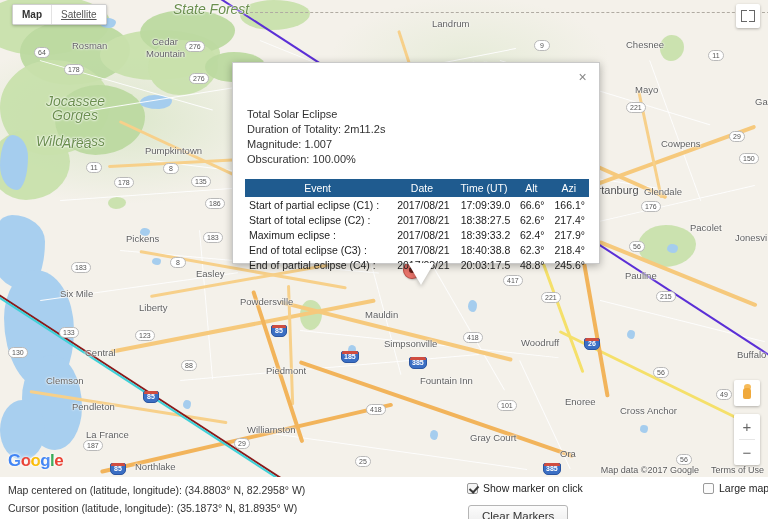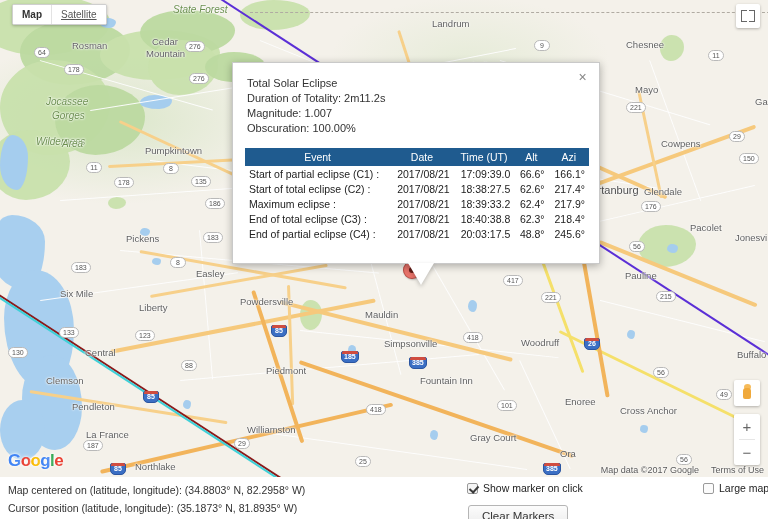--- a/index.html
+++ b/index.html
@@ -79,21 +79,21 @@
     background:#d04c3f; border-radius:2px 2px 0 0;
   }
 
   
   .lbl {
     position:absolute; color:#5f5f5f; font-size:9.5px;
     white-space:nowrap; text-shadow:0 0 2px #fff, 0 0 3px #fff, 0 0 1px #fff;
     font-family:"Liberation Sans", sans-serif;
   }
   .lbl.big { font-size:11px; color:#4e4e4e; }
-  .lbl.park { color:#6b8f4e; font-style:italic; font-size:10px; line-height:11.5px; text-align:center; }
+  .lbl.park { color:#6b8f4e; font-style:italic; font-size:14px; line-height:11.5px; text-align:center; }
 
   
   .county-border {
     position:absolute; border-top:1px dashed #b0aba2; transform-origin:0 0;
   }
 
   
   #maptype {
     position:absolute; left:12px; top:4px; display:flex;
     background:#fff; border:1px solid #cfcfcf; border-radius:2px;
@@ -190,21 +190,21 @@
     border-top:22px solid #fff;
     filter: drop-shadow(0 2px 2px rgba(0,0,0,.22));
   }
   #iw-close {
     position:absolute; right:9px; top:7px; width:15px; height:15px;
     color:#888; font-size:14px; line-height:15px; text-align:center;
     cursor:pointer; font-family:"Liberation Sans", sans-serif;
   }
   .iw-top { display:flex; padding:13px 14px 0 14px; }
   .iw-col-left { width:130px; }
-  .iw-col-right { flex:1; }
+  .iw-col-right { flex:1;margin-top:31px; }
   .iw-line {
     font-size:11px; color:#333; line-height:15px;
     font-family:"Liberation Sans", sans-serif; white-space:nowrap;
   }
   #clear-marker {
     margin-top:11px; font-size:11px; color:#333;
     background:linear-gradient(#fbfbfb,#ececec);
     border:1px solid #b5b5b5; border-radius:3px;
     padding:4px 9px; cursor:pointer; font-family:"Liberation Sans", sans-serif;
   }

